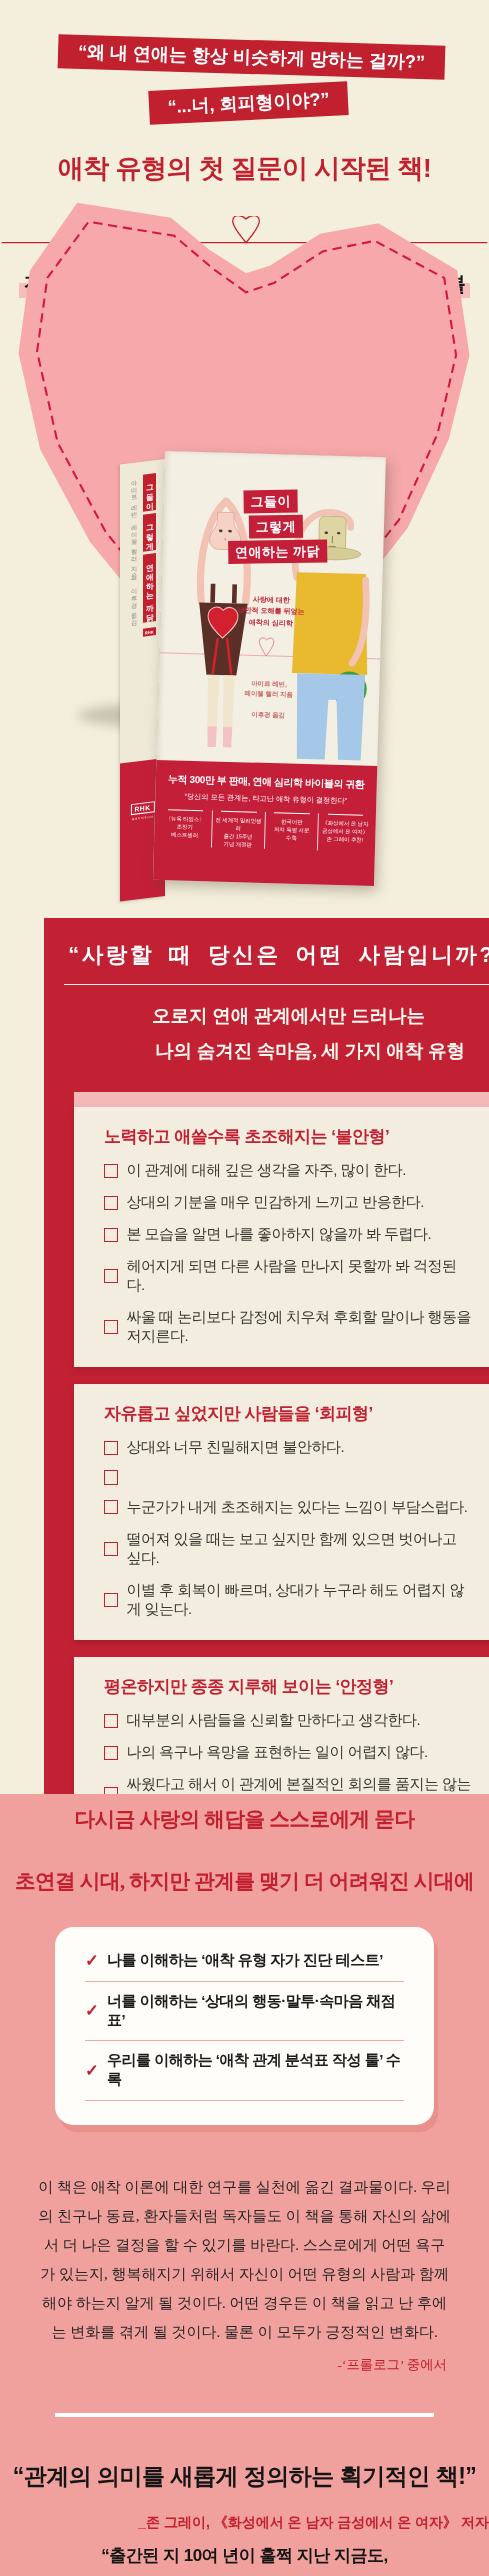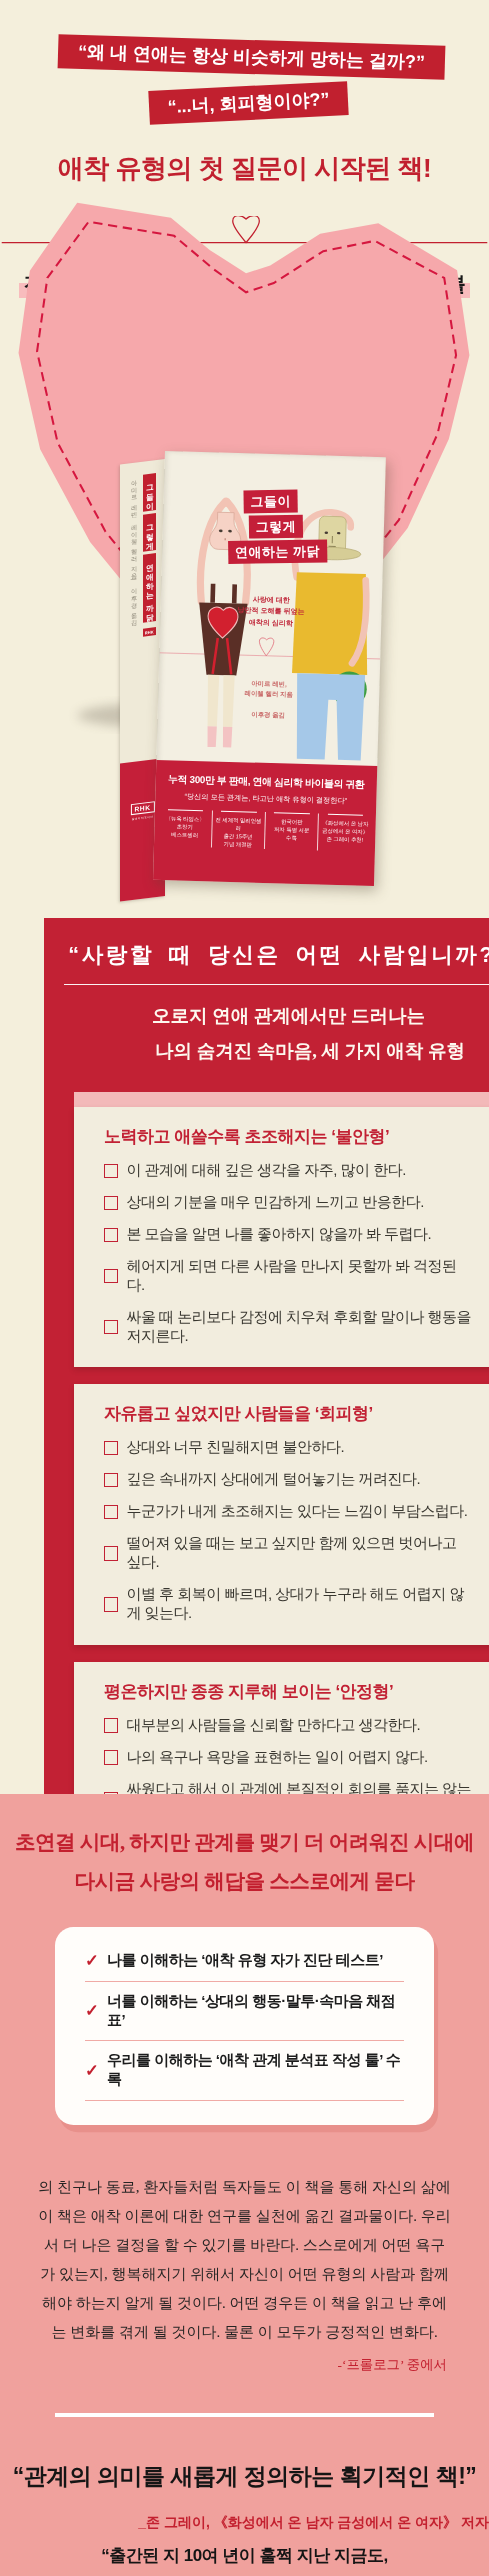--- a/index.html
+++ b/index.html
@@ -274,21 +274,20 @@
     </div>
 
     <div class="card card2">
       <div class="card-title">자유롭고 싶었지만 사람들을 ‘회피형’</div>
       <div class="chk-row">
           <span class="chk-box"></span>
           <span class="chk-txt">상대와 너무 친밀해지면 불안하다.</span>
         </div>
       <div class="chk-row">
           <span class="chk-box"></span>
-          <span class="chk-txt">깊은 속내까지 상대에게 털어놓기는 꺼려진다.</span>
         </div>
       <div class="chk-row">
           <span class="chk-box"></span>
           <span class="chk-txt">누군가가 내게 초조해지는 있다는 느낌이 부담스럽다.</span>
         </div>
       <div class="chk-row">
           <span class="chk-box"></span>
           <span class="chk-txt">떨어져 있을 때는 보고 싶지만 함께 있으면 벗어나고 싶다.</span>
         </div>
       <div class="chk-row">
@@ -316,44 +315,44 @@
           <span class="chk-txt">연인 관계에 드라마틱한 연출이 필요하다고 생각하지 않는다.</span>
         </div>
       <div class="chk-row">
           <span class="chk-box"></span>
           <span class="chk-txt">극적인 사건을 일으키지 않아 지루한 사람처럼 보이기도 한다.</span>
         </div>
     </div>
   </section>
 
   <section class="sec-pink">
+    <div class="pink-h pink-h2">다시금 사랑의 해답을 스스로에게 묻다</div>
     <div class="pink-h pink-h1">초연결 시대, 하지만 관계를 맺기 더 어려워진 시대에</div>
-    <div class="pink-h pink-h2">다시금 사랑의 해답을 스스로에게 묻다</div>
 
     <div class="feature-card">
       <div class="feat-row">
         <span class="feat-check">✓</span>
         <span class="feat-txt">나를 이해하는 ‘애착 유형 자가 진단 테스트’</span>
       </div>
       <div class="feat-div"></div>
       <div class="feat-row">
         <span class="feat-check">✓</span>
         <span class="feat-txt">너를 이해하는 ‘상대의 행동·말투·속마음 채점표’</span>
       </div>
       <div class="feat-div"></div>
       <div class="feat-row">
         <span class="feat-check">✓</span>
         <span class="feat-txt">우리를 이해하는 ‘애착 관계 분석표 작성 툴’ 수록</span>
       </div>
       <div class="feat-div"></div>
     </div>
 
     <div class="excerpt">
+      <div>이 책은 애착 이론에 대한 연구를 실천에 옮긴 결과물이다. 우리</div>
       <div>의 친구나 동료, 환자들처럼 독자들도 이 책을 통해 자신의 삶에</div>
-      <div>이 책은 애착 이론에 대한 연구를 실천에 옮긴 결과물이다. 우리</div>
       <div>서 더 나은 결정을 할 수 있기를 바란다. 스스로에게 어떤 욕구</div>
       <div>가 있는지, 행복해지기 위해서 자신이 어떤 유형의 사람과 함께</div>
       <div>해야 하는지 알게 될 것이다. 어떤 경우든 이 책을 읽고 난 후에</div>
       <div>는 변화를 겪게 될 것이다. 물론 이 모두가 긍정적인 변화다.</div>
     </div>
     <div class="excerpt-src">-‘프롤로그’ 중에서</div>
 
     <div class="pink-bar"></div>
 
     <div class="pq1">“관계의 의미를 새롭게 정의하는 획기적인 책!”</div>

